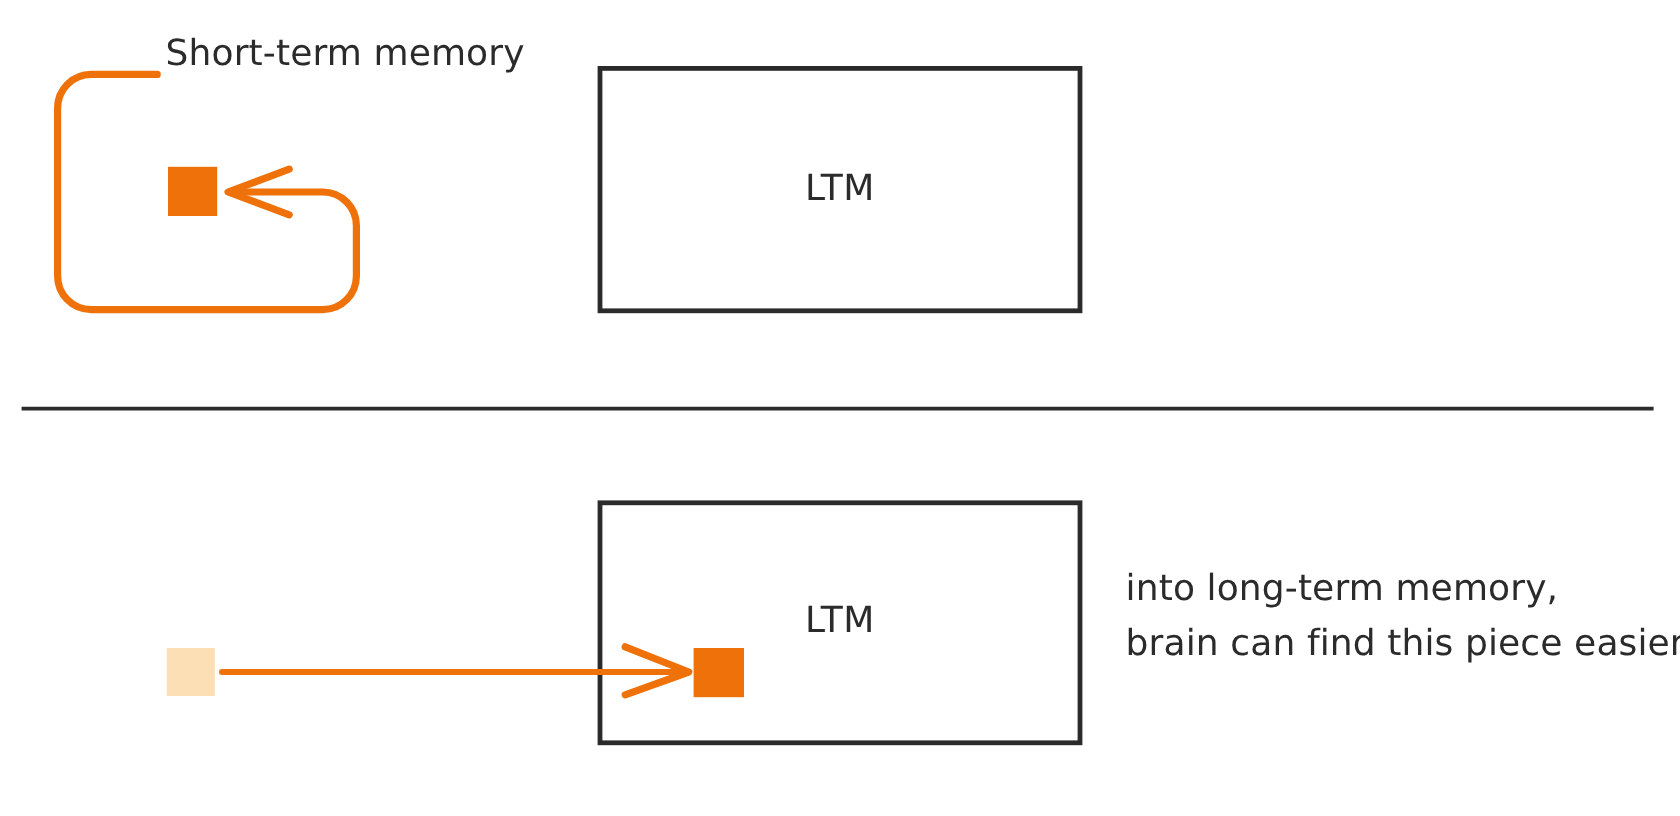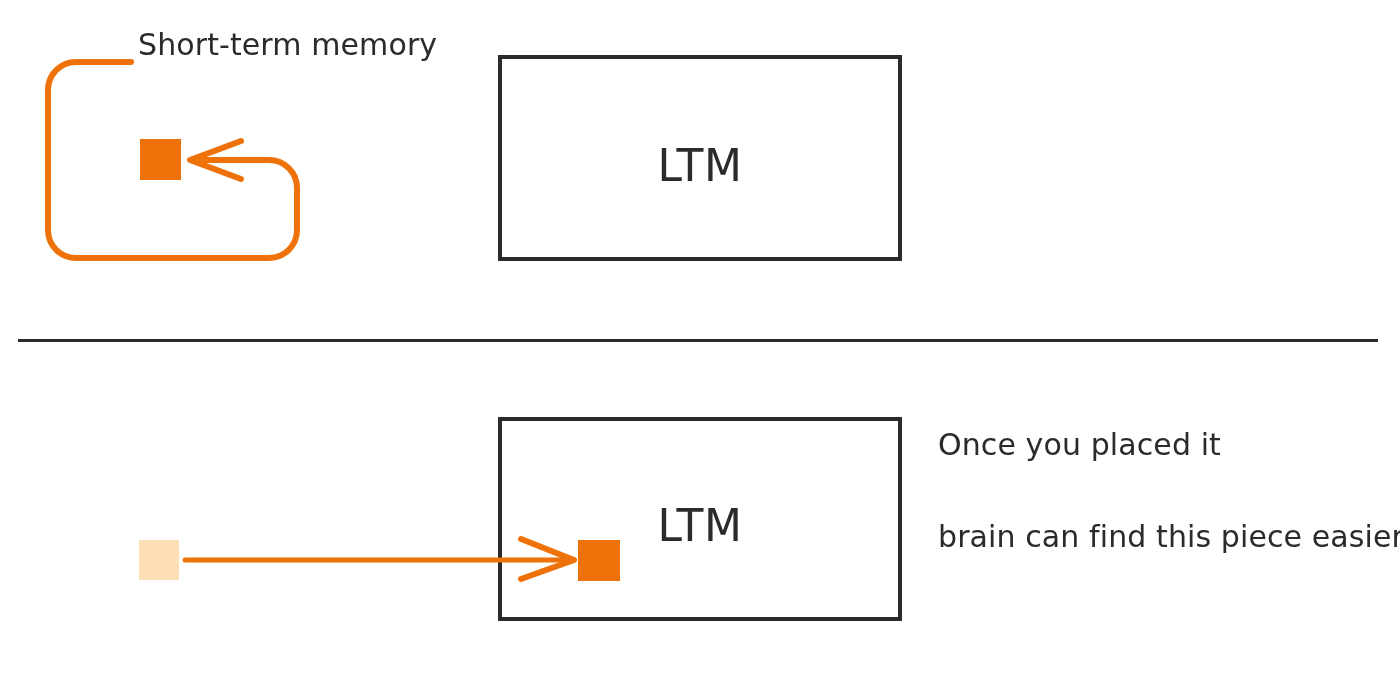--- a/index.html
+++ b/index.html
@@ -39,21 +39,21 @@
     left: 138px;
     top: 22px;
   }
   .caption-bottom {
     left: 938px;
     top: 422px;
   }
   .box-label {
     position: absolute;
     color: #2b2b2b;
-    font-size: 44px;
+    font-size: 30px;
     font-weight: 400;
     letter-spacing: 0.5px;
     font-family: "DejaVu Sans", "Liberation Sans", sans-serif;
   }
   .ltm-top-label {
     left: 499px;
     top: 140px;
     width: 402px;
     text-align: center;
   }
@@ -92,15 +92,15 @@
     <rect x="578" y="540" width="42" height="41" fill="#ee7209"></rect>
 
   </svg>
 
   <div class="label caption-top"><span>Short-term memory</span><br></div>
 
   <div class="box-label ltm-top-label">LTM</div>
 
   <div class="box-label ltm-bottom-label">LTM</div>
 
-  <div class="label caption-bottom"><span>Once you placed it</span><br><br><span>brain can find this piece easier</span></div>
+  <div class="label caption-bottom"><br><span>into long-term memory,</span><br><span>brain can find this piece easier</span></div>
 
 </div>
 
 </body></html>

